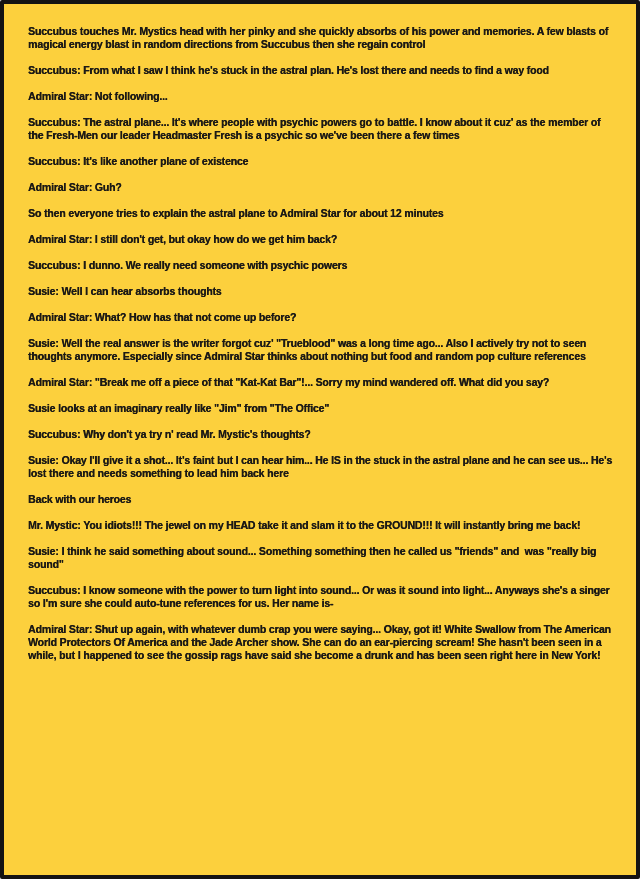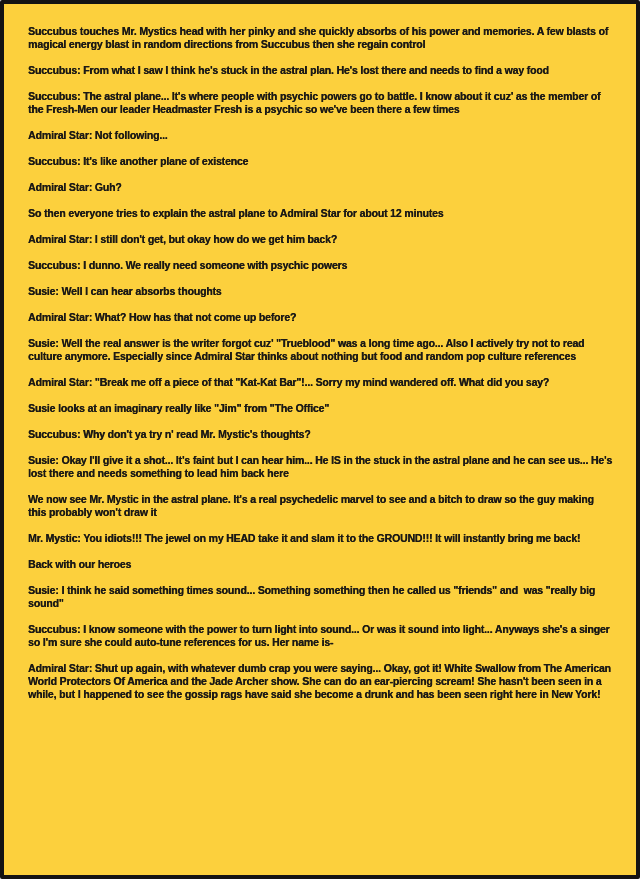--- a/index.html
+++ b/index.html
@@ -41,35 +41,34 @@
   }
 </style>
 </head>
 <body>
 
 <div class="page">
   <div class="sheet">
     <div class="script-text">
       <p>Succubus touches Mr. Mystics head with her pinky and she quickly absorbs of his power and memories. A few blasts of magical energy blast in random directions from Succubus then she regain control</p>
       <p>Succubus: From what I saw I think he's stuck in the astral plan. He's lost there and needs to find a way food</p>
+      <p>Admiral Star: Not following...</p>
       <p>Succubus: The astral plane... It's where people with psychic powers go to battle. I know about it cuz' as the member of the Fresh-Men our leader Headmaster Fresh is a psychic so we've been there a few times</p>
-      <p>Admiral Star: Not following...</p>
       <p>Succubus: It's like another plane of existence</p>
       <p>Admiral Star: Guh?</p>
       <p>So then everyone tries to explain the astral plane to Admiral Star for about 12 minutes</p>
       <p>Admiral Star: I still don't get, but okay how do we get him back?</p>
       <p>Succubus: I dunno. We really need someone with psychic powers</p>
       <p>Susie: Well I can hear absorbs thoughts</p>
       <p>Admiral Star: What? How has that not come up before?</p>
-      <p>Susie: Well the real answer is the writer forgot cuz' "Trueblood" was a long time ago... Also I actively try not to read culture anymore. Especially since Admiral Star thinks about nothing but food and random pop culture references</p>
+      <p>Susie: Well the real answer is the writer forgot cuz' "Trueblood" was a long time ago... Also I actively try not to seen thoughts anymore. Especially since Admiral Star thinks about nothing but food and random pop culture references</p>
       <p>Admiral Star: "Break me off a piece of that "Kat-Kat Bar"!... Sorry my mind wandered off. What did you say?</p>
       <p>Susie looks at an imaginary really like "Jim" from "The Office"</p>
       <p>Succubus: Why don't ya try n' read Mr. Mystic's thoughts?</p>
       <p>Susie: Okay I'll give it a shot... It's faint but I can hear him... He IS in the stuck in the astral plane and he can see us... He's lost there and needs something to lead him back here</p>
-      <p>We now see Mr. Mystic in the astral plane. It's a real psychedelic marvel to see and a bitch to draw so the guy making this probably won't draw it</p>
+      <p>Back with our heroes</p>
       <p>Mr. Mystic: You idiots!!! The jewel on my HEAD take it and slam it to the GROUND!!! It will instantly bring me back!</p>
-      <p>Back with our heroes</p>
-      <p>Susie: I think he said something times sound... Something something then he called us "friends" and  was "really big sound"</p>
+      <p>Susie: I think he said something about sound... Something something then he called us "friends" and  was "really big sound"</p>
       <p>Succubus: I know someone with the power to turn light into sound... Or was it sound into light... Anyways she's a singer so I'm sure she could auto-tune references for us. Her name is-</p>
       <p>Admiral Star: Shut up again, with whatever dumb crap you were saying... Okay, got it! White Swallow from The American World Protectors Of America and the Jade Archer show. She can do an ear-piercing scream! She hasn't been seen in a while, but I happened to see the gossip rags have said she become a drunk and has been seen right here in New York!</p>
     </div>
   </div>
 </div>
 
 </body></html>

